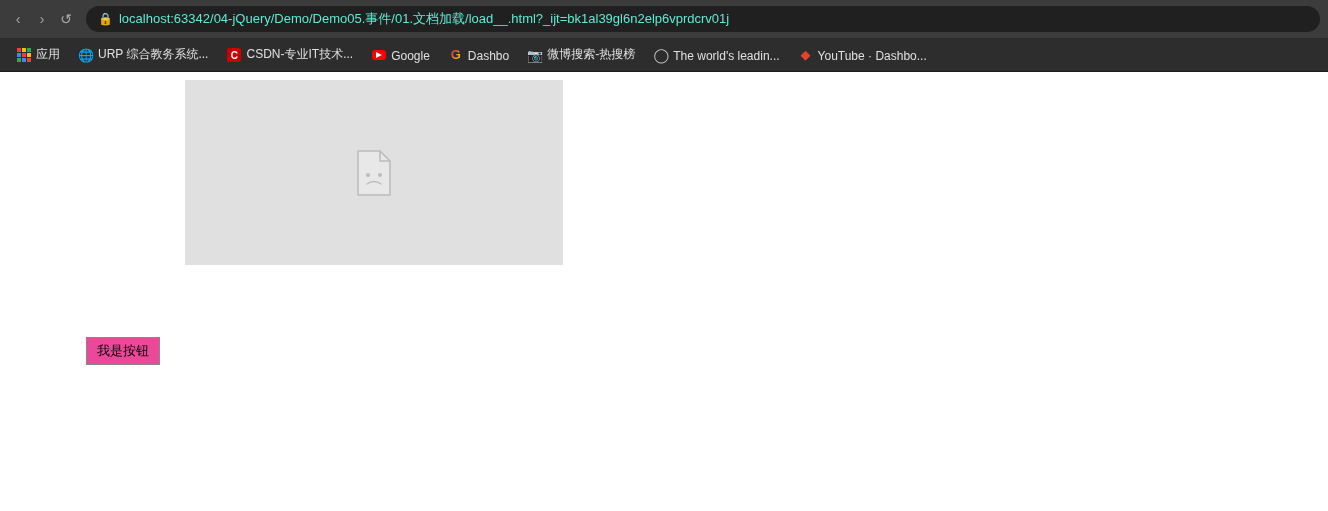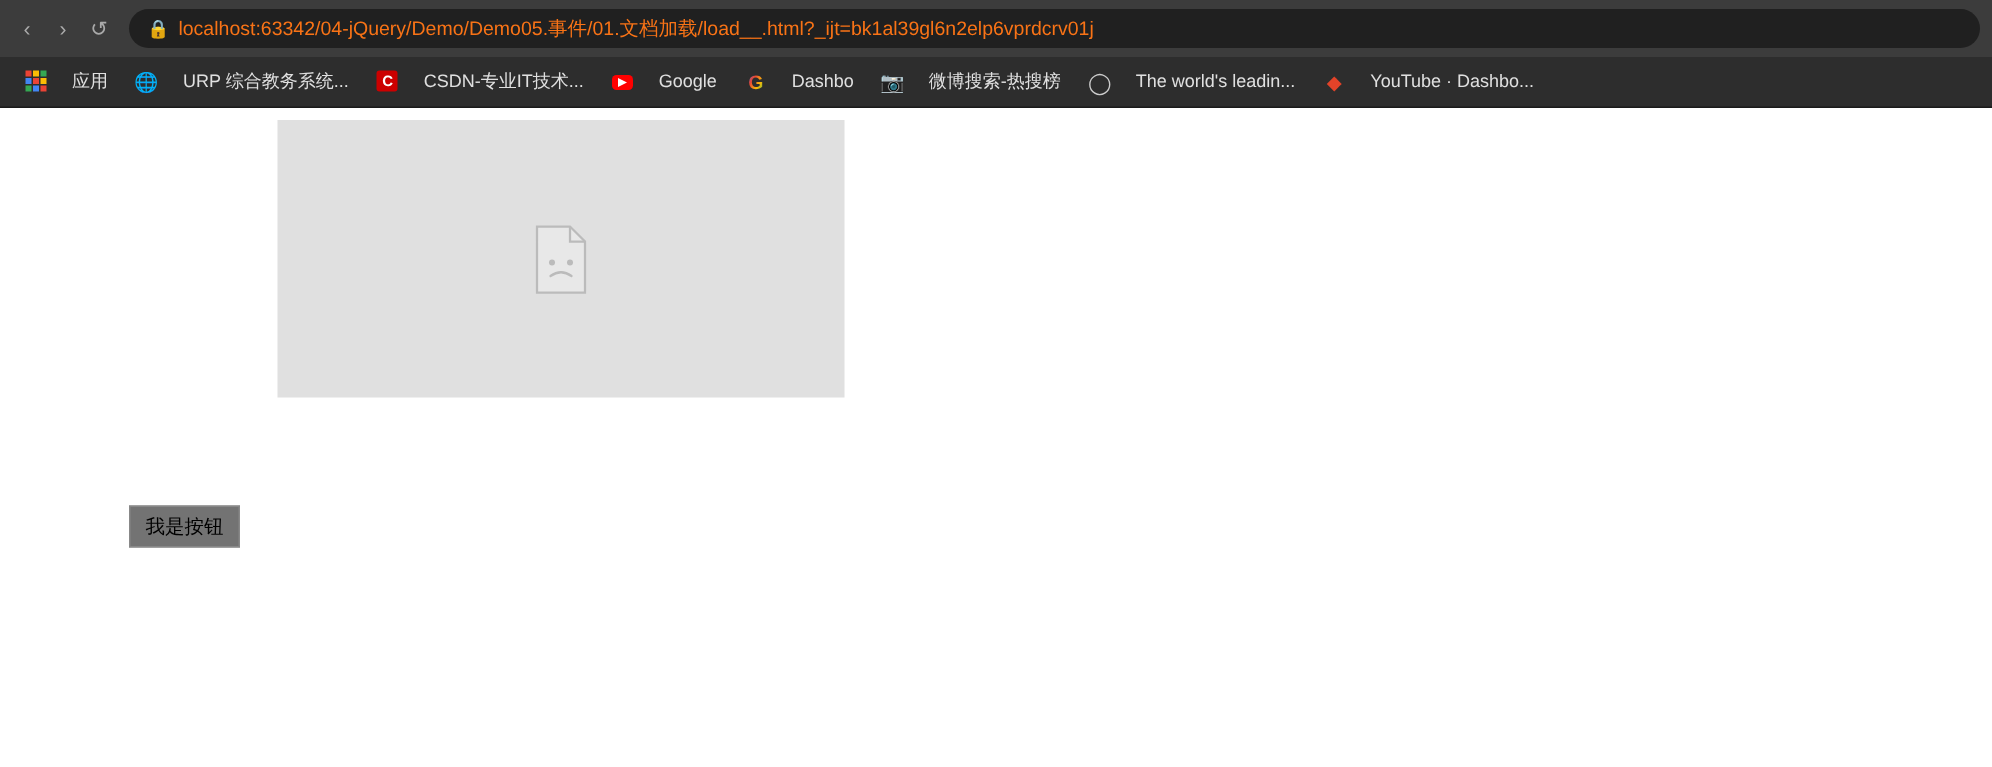--- a/index.html
+++ b/index.html
@@ -50,40 +50,40 @@
       gap: 6px;
     }
 
     .address-bar .lock-icon {
       color: #aaa;
       font-size: 12px;
     }
 
     .address-text {
       font-size: 13px;
-      color: #f97316;
+      color: #5eead4;
       white-space: nowrap;
       overflow: hidden;
     }
 
     
     .bookmarks-bar {
       background: #2d2d2d;
       height: 34px;
       display: flex;
       align-items: center;
       padding: 0 8px;
       gap: 2px;
       border-bottom: 1px solid #1a1a1a;
     }
 
     .bookmark-item {
       display: flex;
-      align-items: flex-start;
-      gap: 16px;
+      align-items: flex-end;
+      gap: 4px;
       padding: 4px 8px;
       border-radius: 4px;
       cursor: pointer;
       color: #e0e0e0;
       font-size: 12px;
       white-space: nowrap;
     }
 
     .bookmark-icon {
       width: 16px;
@@ -132,21 +132,21 @@
       flex-direction: column;
       align-items: center;
     }
 
     
     .page-button {
       position: absolute;
       left: 86px;
       top: 265px;
       padding: 4px 10px;
-      background: #737373;
+      background: #ec4899;
       border: 1px solid #888;
       font-size: 13px;
       cursor: pointer;
       color: #000;
       font-family: 'Microsoft YaHei', Arial, sans-serif;
     }
 
     
     .yt-icon {
       background: #ff0000;

